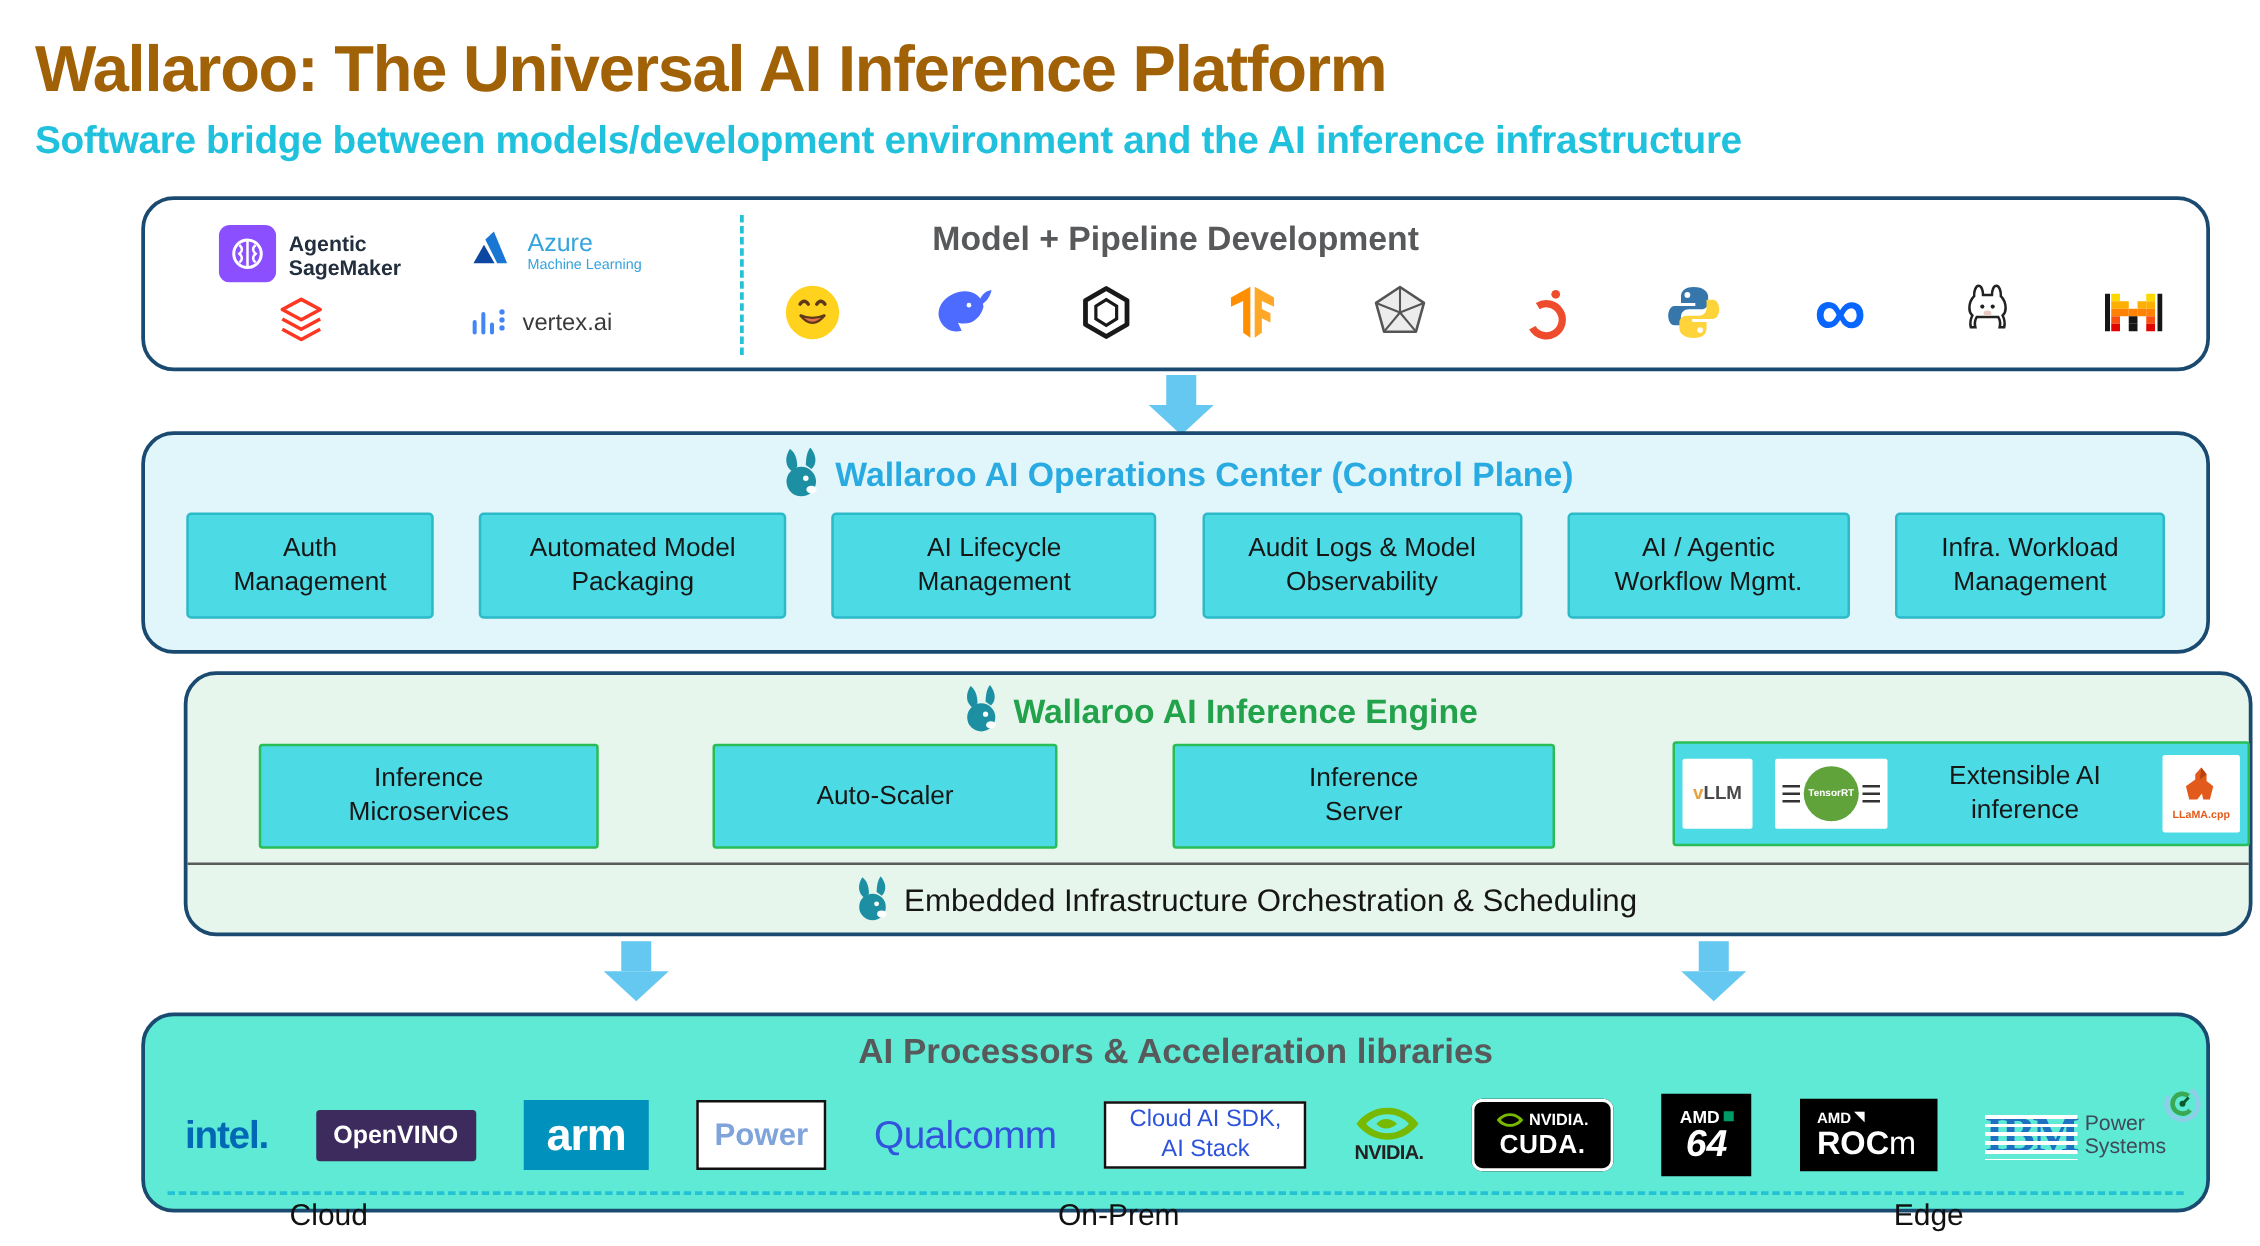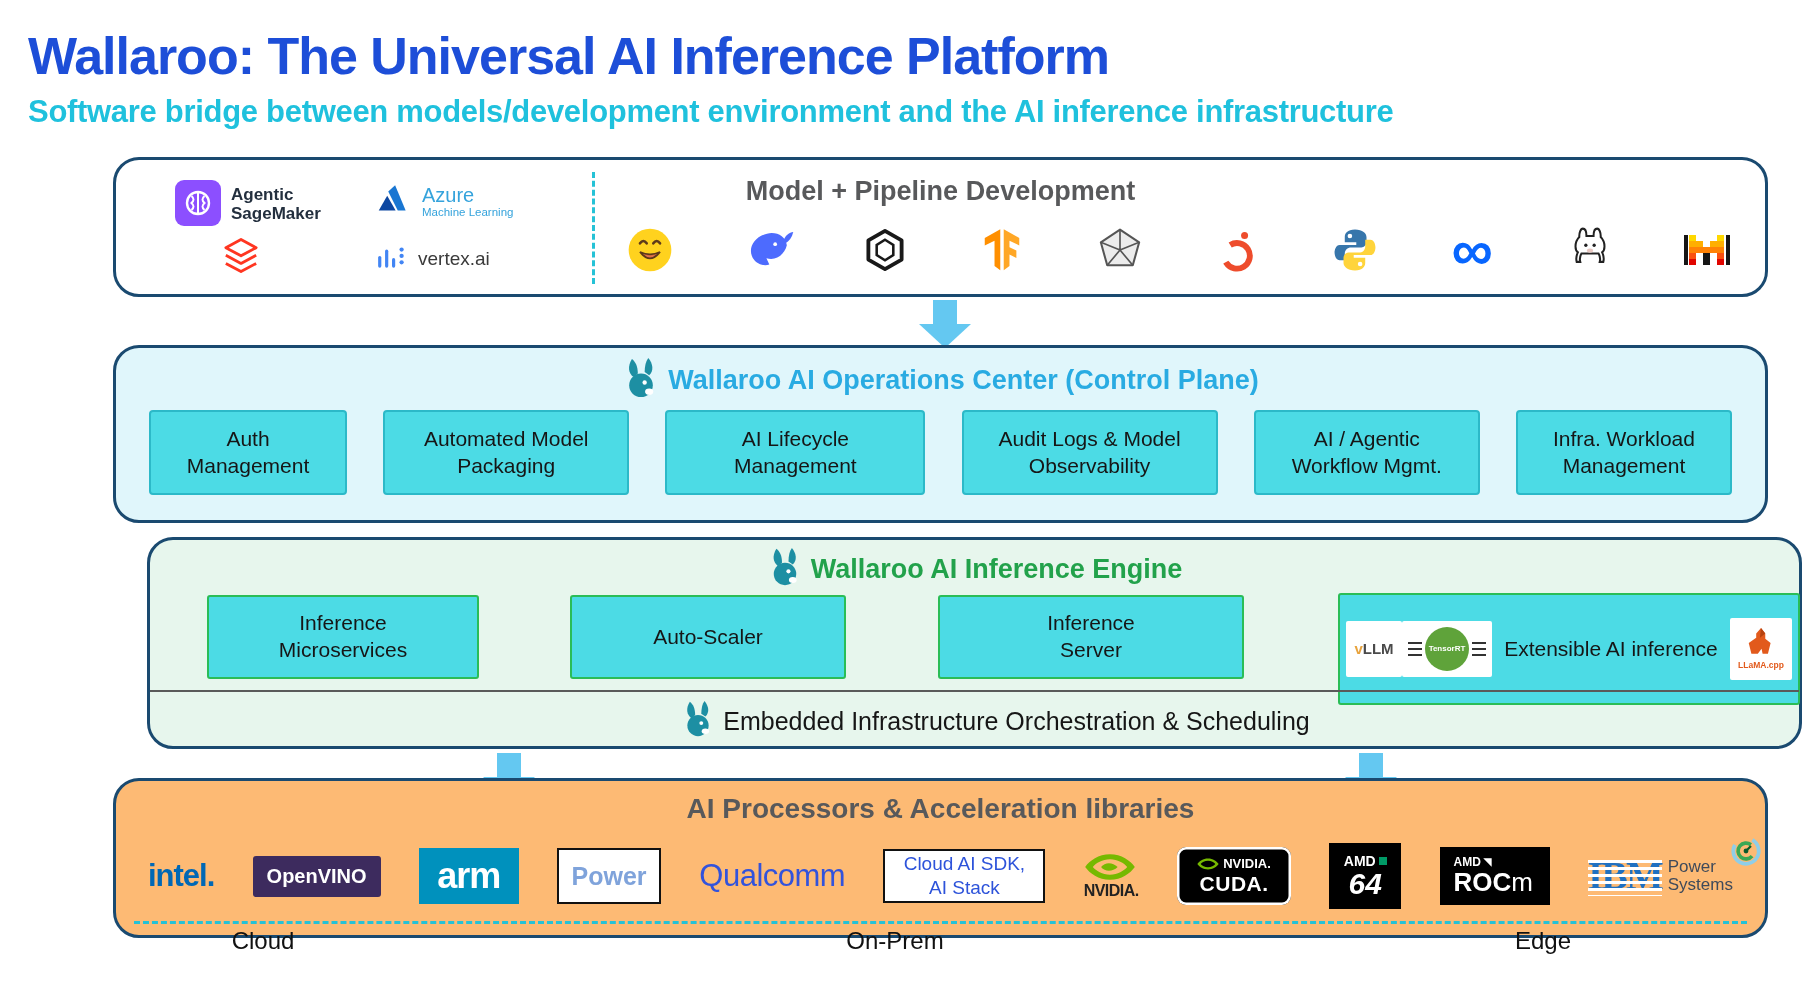--- a/index.html
+++ b/index.html
@@ -1,20 +1,20 @@
 <!DOCTYPE html>
 <html><head>
 <meta charset="utf-8">
 <style>
   html,body{margin:0;padding:0;background:#fff;}
   body{font-family:"Liberation Sans", sans-serif; -webkit-font-smoothing:antialiased;}
   .stage{position:relative;width:1808px;height:997px;background:#fff;overflow:hidden;}
 
   
-  .page-title{position:absolute;left:28px;top:26px;font-size:52px;font-weight:800;color:#1d4ed8;letter-spacing:-1px;}
+  .page-title{position:absolute;left:28px;top:26px;font-size:52px;font-weight:800;color:#a16207;letter-spacing:-1px;}
   .page-subtitle{position:absolute;left:28px;top:94px;font-size:31px;font-weight:700;color:#1FC1DD;letter-spacing:-0.3px;}
 
   
   .outer{position:absolute;left:113px;width:1655px;border:3px solid #1A4A70;border-radius:26px;box-sizing:border-box;}
 
   
   .topbox{top:157px;height:140px;background:#fff;}
   .mdl-title{position:absolute;left:0;right:0;top:16px;text-align:center;font-size:27px;font-weight:700;color:#58595B;}
   .dash-v{position:absolute;left:476px;top:12px;height:112px;border-left:3px dashed #25C2D6;}
   .plat{position:absolute;display:flex;align-items:center;gap:10px;}
@@ -51,38 +51,38 @@
   .cb6{width:216px;} .cb6 span{max-width:170px;}
 
   
   .iebox{top:537px;height:212px;background:#E7F6ED;margin-left:34px;}
   .ie-head{top:8px;}
   .ie-head .txt{font-size:27px;font-weight:700;color:#22A24B;}
   .greenbox{position:absolute;background:#4CDBE5;border:2.5px solid #2ABD57;border-radius:3px;display:flex;align-items:center;justify-content:center;text-align:center;font-size:21px;color:#161616;line-height:1.28;box-sizing:border-box;}
   .eb1{left:57px;top:55px;width:272px;height:84px;} .eb1 span{max-width:150px;}
   .eb2{left:420px;top:55px;width:276px;height:84px;}
   .eb3{left:788px;top:55px;width:306px;height:84px;} .eb3 span{max-width:115px;}
-  .eb4{left:1188px;top:53px;width:462px;height:112px;padding:6px;gap:0;}
+  .eb4{left:1188px;top:53px;width:462px;height:84px;padding:6px;gap:18px;}
   .eb4 .rt-label{flex:1;text-align:center;font-size:21px;color:#161616;}
   .chip{background:#fff;border-radius:2px;display:flex;align-items:center;justify-content:center;}
   .chip-vllm{width:56px;height:56px;}
   .vllm-label{display:block;font-size:15px;font-weight:600;color:#4A4A4A;}
   .vllm-label::first-letter{color:#E8A33D;}
   .chip-trt{width:90px;height:56px;gap:3px;}
   .trt-lines{width:14px;display:flex;flex-direction:column;gap:4px;}
   .trt-lines i{display:block;height:2px;background:#333;}
   .trt-circle{width:44px;height:44px;border-radius:50%;background:#5FA33A;color:#fff;font-size:8px;font-weight:700;display:flex;align-items:center;justify-content:center;}
   .chip-llama{width:62px;height:62px;flex-direction:column;gap:1px;}
   .llama-label{font-size:8.5px;font-weight:800;color:#E25A1C;}
   .ie-divider{position:absolute;left:0;right:0;top:150px;border-top:2px solid #5A5A5A;}
   .ie-strip{position:absolute;left:0;right:0;top:152px;height:58px;display:flex;align-items:center;justify-content:center;gap:8px;padding-left:42px;}
   .ie-strip .txt{font-size:25px;color:#161616;}
 
   
-  .prbox{top:778px;height:160px;background:#fdba74;}
+  .prbox{top:810px;height:160px;background:#5eead4;}
   .pr-title{position:absolute;left:0;right:0;top:12px;text-align:center;font-size:28px;font-weight:700;color:#58595B;}
   .pr-row{position:absolute;left:32px;right:32px;top:52px;height:86px;display:flex;align-items:center;justify-content:space-between;}
   .dash-h{position:absolute;left:18px;right:18px;top:140px;border-top:3px dashed #25C2D6;}
   .zone{position:absolute;top:146px;font-size:24px;color:#111;text-align:center;width:140px;}
   .zone1{left:77px;} .zone2{left:709px;} .zone3{left:1357px;}
 
   .intel-word{font-size:31px;font-weight:700;color:#0068B5;letter-spacing:-1px;}
   .ov-badge{background:#3D2B5E;border-radius:3px;color:#fff;font-size:20px;font-weight:700;padding:9px 14px;}
   .arm-badge{background:#0091BD;color:#fff;font-size:36px;font-weight:700;width:100px;height:56px;display:flex;align-items:center;justify-content:center;letter-spacing:-1px;}
   .kleidi-badge{background:#fff;border:2.5px solid #111;color:#7FA3DB;font-size:25px;font-weight:700;width:100px;height:52px;display:flex;align-items:center;justify-content:center;}

